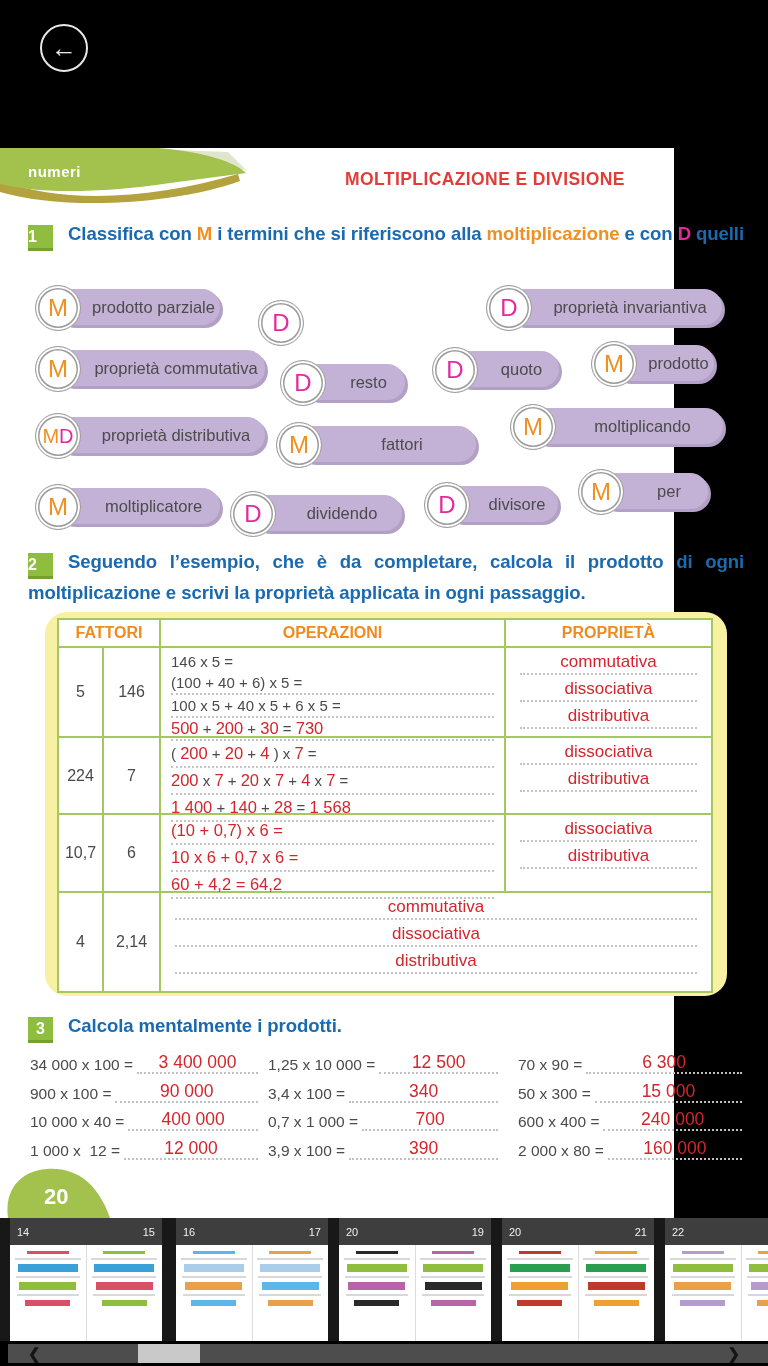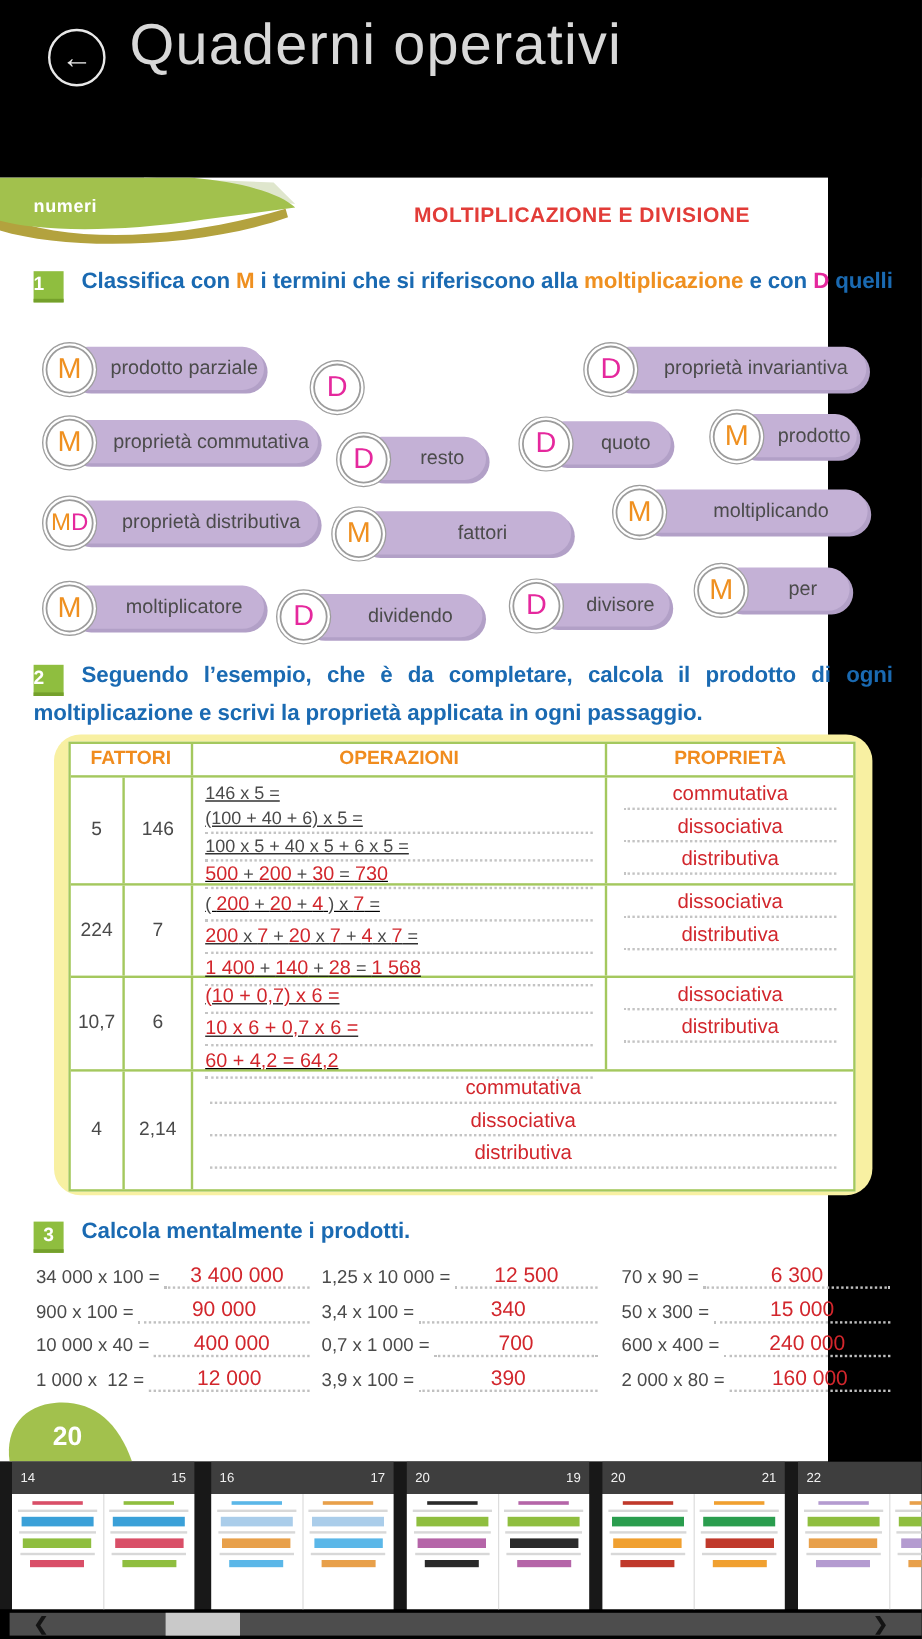--- a/index.html
+++ b/index.html
@@ -4,21 +4,21 @@
 <style>
   html,body{margin:0;padding:0;background:#000;}
   body{width:768px;height:1366px;overflow:hidden;font-family:"Liberation Sans",sans-serif;}
   .app{position:relative;width:768px;height:1366px;background:#000;}
   
   .header{position:absolute;top:0;left:0;width:768px;height:148px;background:#000;}
   .back{position:absolute;left:40px;top:24px;width:44px;height:44px;border:2.5px solid #e8e8e8;border-radius:50%;
         display:flex;align-items:center;justify-content:center;color:#e8e8e8;font-size:26px;font-weight:bold;cursor:pointer;}
   .app-title{position:absolute;left:108px;top:10px;margin:0;font-size:48px;font-weight:200;color:#d8d8d8;letter-spacing:1px;white-space:nowrap;}
   
-  .page{position:absolute;top:148px;left:0;width:674px;height:1070px;background:#fff;padding-left:16px;}
+  .page{position:absolute;top:148px;left:0;width:674px;height:1070px;background:#fff;}
   .tab{position:absolute;top:0;left:0;}
   .page-title{position:absolute;top:21px;left:300px;width:370px;text-align:center;font-size:17.5px;font-weight:bold;
               color:#e23c38;letter-spacing:.4px;}
   .instr{position:absolute;left:28px;width:716px;font-size:18.6px;font-weight:bold;line-height:27px;color:#1a6ab2;letter-spacing:-0.1px;}
   .jline{text-align:justify;text-align-last:justify;}
   .num-badge{display:inline-block;width:25px;height:23px;background:#8fbe3f;border-bottom:3px solid #74a02b;color:#fff;
              text-align:center;font-size:16px;font-weight:bold;line-height:23px;margin-right:15px;vertical-align:-2px;}
   
   .pills{position:absolute;top:0;left:0;width:768px;height:560px;}
   .pill{position:absolute;height:44px;}
@@ -34,21 +34,21 @@
   .ptable{position:absolute;top:6px;left:12px;width:656px;border:2px solid #a4c85e;background:#fff;box-sizing:border-box;}
   .t-head{display:flex;height:26px;font-weight:bold;font-size:16px;color:#f08c1e;}
   .t-hc{display:flex;align-items:center;justify-content:center;box-sizing:border-box;}
   .hc1{width:102px;border-right:2px solid #a4c85e;}
   .hc2{width:345px;border-right:2px solid #a4c85e;}
   .hc3{flex:1;}
   .t-row{display:flex;border-top:2px solid #a4c85e;box-sizing:border-box;}
   .t-cell{box-sizing:border-box;}
   .t-c1{width:45px;border-right:2px solid #a4c85e;display:flex;align-items:center;justify-content:center;color:#4a4a4a;font-size:16px;}
   .t-c2{width:57px;border-right:2px solid #a4c85e;display:flex;align-items:center;justify-content:center;color:#4a4a4a;font-size:16px;}
-  .t-c3{width:345px;border-right:2px solid #a4c85e;padding:3px 10px 0 10px;text-decoration:underline;}
+  .t-c3{width:345px;border-right:2px solid #a4c85e;padding:3px 10px 0 10px;}
   .t-c4{flex:1;padding:2px 0 0 0;}
   .op-line{white-space:nowrap;}
   .op-line.u{border-bottom:2px dotted #c4c4c4;}
   .seg-p{color:#4a4a4a;font-size:15px;}
   .seg-h{color:#d2262c;font-size:16.5px;}
   .prop-line{border-bottom:2px dotted #c4c4c4;margin:0 14px 2px 14px;text-align:center;color:#d2262c;font-size:17px;line-height:23px;}
   
   .ex3-grid{position:absolute;top:904px;left:30px;width:712px;height:120px;}
   .ex3-col{position:absolute;top:0;}
   .ex3-item{height:22px;margin-bottom:6.5px;display:flex;align-items:flex-end;}
@@ -71,21 +71,20 @@
 </style>
 </head>
 <body>
 
 <div class="app">
 
   <div class="header">
     <div class="back">
       <span>←</span>
     </div>
-    <h1 class="app-title">Quaderni operativi</h1>
   </div>
 
   <div class="page">
 
     <svg class="tab" width="252" height="58" viewBox="0 0 252 58">
       <path d="M120 0 L228 4 L246 22 L120 7 Z" fill="#dfe6cd"></path>
       <path d="M0 32 C60 56 150 52 238 26 L240 33 C170 58 60 62 0 44 Z" fill="#b3a23e"></path>
       <path d="M0 0 L158 0 C205 4 235 14 246 25 L170 35 C90 47 30 44 0 36 Z" fill="#a2c14d"></path>
       <text x="28" y="29" fill="#ffffff" font-size="15" font-weight="bold" letter-spacing="0.5">numeri</text>
     </svg>

